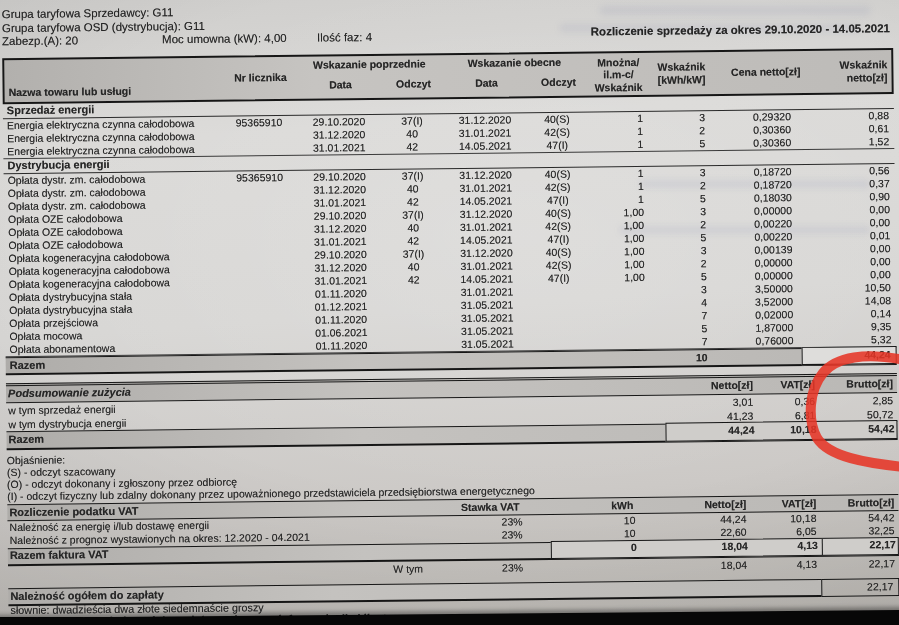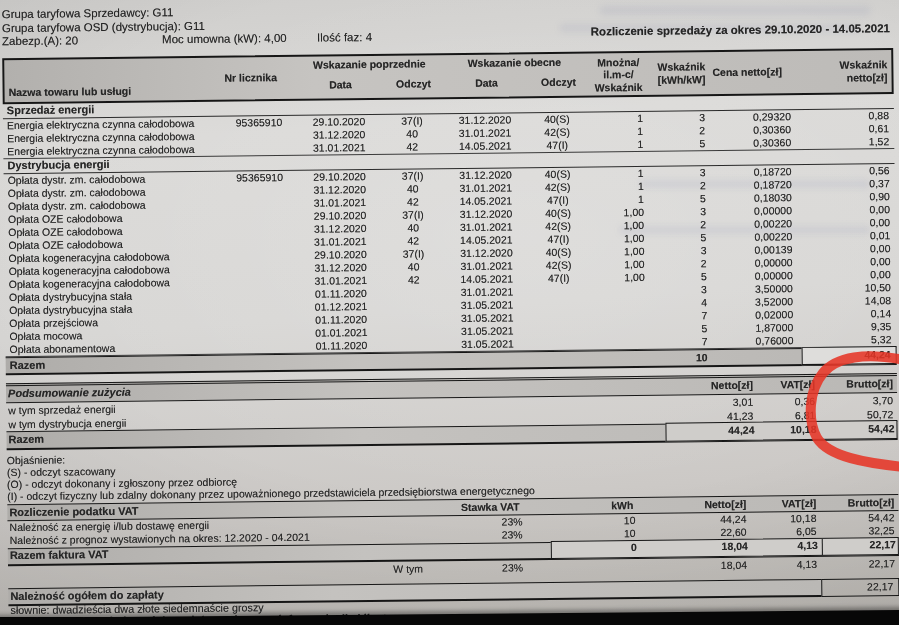--- a/index.html
+++ b/index.html
@@ -39,30 +39,30 @@
   .mt{margin-top:9px;margin-right:3px;}
   .mt-header{
     display:grid;
     grid-template-columns:220px 72px 88px 58px 88px 56px 64px 62px 88px 1fr;
     grid-template-rows:16px 26px;
     border:2px solid #161616;
     background:linear-gradient(90deg,#b2b0ad,#c6c4c1 35%,#bdbbb8);
     font-weight:bold;font-size:10.5px;
   }
   .h-name{grid-area:1/1/3/2;align-self:end;padding:0 0 3px 4px;}
-  .h-meter{grid-area:1/2/3/3;align-self:center;text-align:left;}
+  .h-meter{grid-area:1/2/3/3;align-self:center;text-align:center;}
   .h-prevg{grid-area:1/3/2/5;text-align:center;padding-top:2px;}
   .h-curg{grid-area:1/5/2/7;text-align:center;padding-top:2px;}
   .h-pdate{grid-area:2/3/3/4;align-self:center;text-align:center;}
   .h-pread{grid-area:2/4/3/5;align-self:center;text-align:center;}
   .h-cdate{grid-area:2/5/3/6;align-self:center;text-align:center;}
   .h-cread{grid-area:2/6/3/7;align-self:center;text-align:center;}
   .h-mult{grid-area:1/7/3/8;text-align:center;line-height:12.5px;padding-top:3px;}
   .h-use{grid-area:1/8/3/9;align-self:center;text-align:center;line-height:12.5px;}
-  .h-price{grid-area:1/9/3/10;align-self:center;text-align:left;}
+  .h-price{grid-area:1/9/3/10;align-self:center;text-align:right;}
   .h-val{grid-area:1/10/3/11;align-self:center;text-align:right;line-height:12.5px;padding-right:4px;}
 
   .sec-title{font-weight:bold;font-size:11px;height:14px;line-height:13px;padding-left:4px;border-bottom:1.5px solid #2a2a2a;margin-right:0;}
   .mrow{display:grid;grid-template-columns:220px 72px 88px 58px 88px 56px 64px 62px 88px 1fr;height:13px;line-height:13px;}
   .mrow>div{overflow:hidden;white-space:nowrap;}
   .c-name{padding-left:4px;}
   .c-meter,.c-pdate,.c-pread,.c-cdate,.c-cread{text-align:center;}
   .c-mult{text-align:right;padding-right:6px;}
   .c-use{text-align:right;padding-right:6px;}
   .c-price{text-align:right;padding-right:8px;}
@@ -376,21 +376,21 @@
             <div class="c-cdate">31.05.2021</div>
             <div class="c-cread"></div>
             <div class="c-mult"></div>
             <div class="c-use">7</div>
             <div class="c-price">0,02000</div>
             <div class="c-val">0,14</div>
           </div>
           <div class="mrow">
             <div class="c-name">Opłata mocowa</div>
             <div class="c-meter"></div>
-            <div class="c-pdate">01.01.2021</div>
+            <div class="c-pdate">01.06.2021</div>
             <div class="c-pread"></div>
             <div class="c-cdate">31.05.2021</div>
             <div class="c-cread"></div>
             <div class="c-mult"></div>
             <div class="c-use">5</div>
             <div class="c-price">1,87000</div>
             <div class="c-val">9,35</div>
           </div>
           <div class="mrow group-end">
             <div class="c-name">Opłata abonamentowa</div>
@@ -424,21 +424,21 @@
         <div class="lbl">Podsumowanie zużycia</div>
         <div class="num">Netto[zł]</div>
         <div class="num">VAT[zł]</div>
         <div class="num">Brutto[zł]</div>
       </div>
       <div id="sum-body">
           <div class="srow">
             <div class="lbl">w tym sprzedaż energii</div>
             <div class="num">3,01</div>
             <div class="num">0,36</div>
-            <div class="num">3,70</div>
+            <div class="num">2,85</div>
           </div>
           <div class="srow">
             <div class="lbl">w tym dystrybucja energii</div>
             <div class="num">41,23</div>
             <div class="num">6,81</div>
             <div class="num">50,72</div>
           </div>
         </div>
       <div class="sum-razem">
         <div class="lbl">Razem</div>

